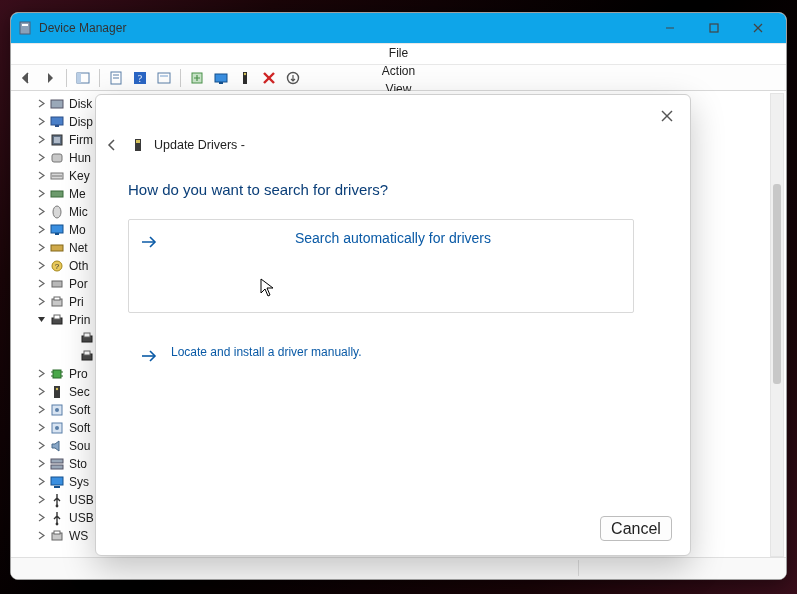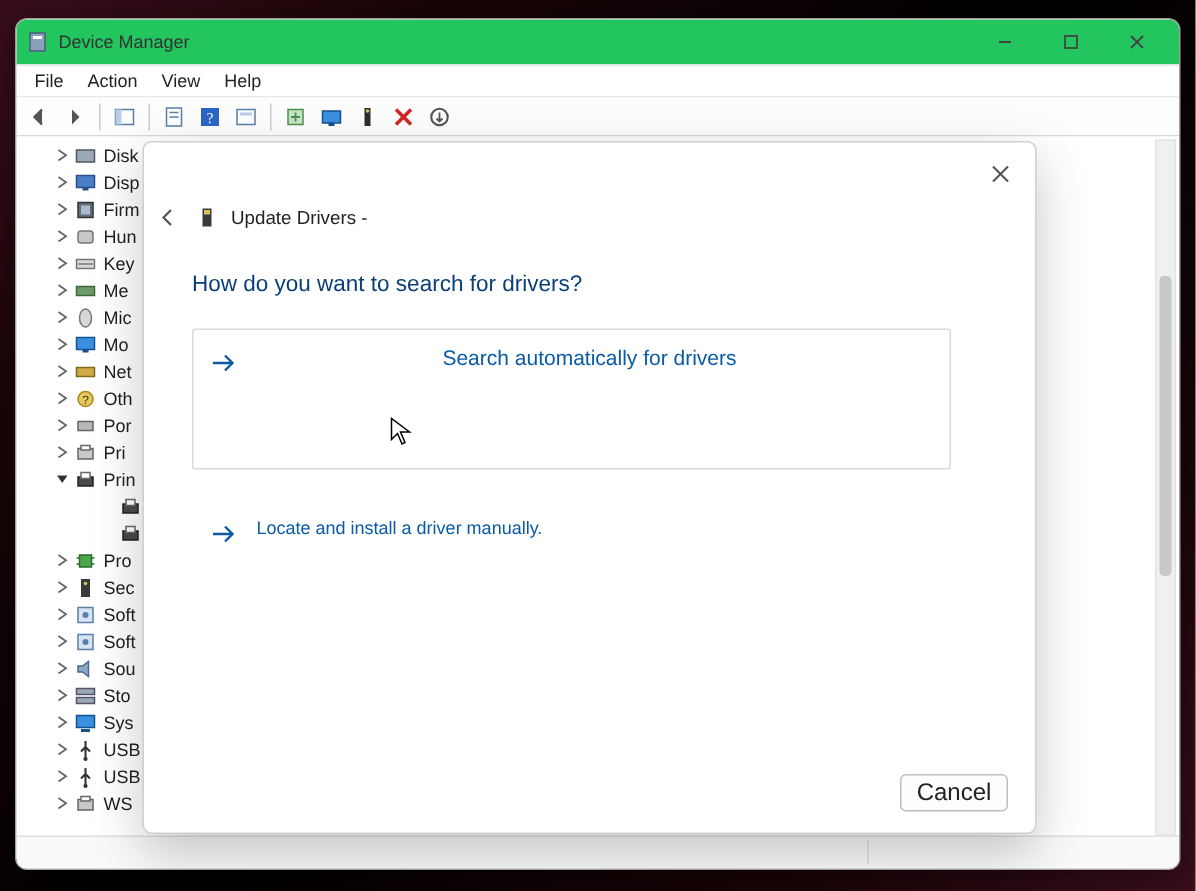--- a/index.html
+++ b/index.html
@@ -22,21 +22,21 @@
     border: 1px solid #a0a0a0;
     border-radius: 8px;
     box-shadow: 0 4px 20px rgba(0,0,0,0.4);
     overflow: hidden;
   }
   .titlebar {
     height: 30px;
     display: flex;
     align-items: center;
     padding: 0 6px;
-    background: #22c55e;
+    background: #0ea5e9;
   }
   .titlebar .app-icon {
     width: 16px; height: 16px;
     margin-right: 6px;
     display: inline-flex; align-items:center; justify-content:center;
   }
   .titlebar .title { color:#333; font-size:12px; }
   .titlebar .spacer { flex:1; }
   .tctrl {
     width: 44px; height: 28px;
@@ -44,20 +44,21 @@
     color:#555;
   }
   .tctrl svg { width:12px; height:12px; }
   .menubar {
     height: 22px;
     display:flex; align-items:center;
     padding: 0 4px;
     background:#fff;
     border-top:1px solid #e8e8e8;
     border-bottom:1px solid #e8e8e8;
+    flex-direction:column;
   }
   .menu-item { padding: 2px 8px; color:#222; }
   .toolbar {
     height: 26px;
     display:flex; align-items:center;
     gap:2px;
     padding: 0 4px;
     background:#fdfdfd;
     border-bottom:1px solid #d8d8d8;
   }

